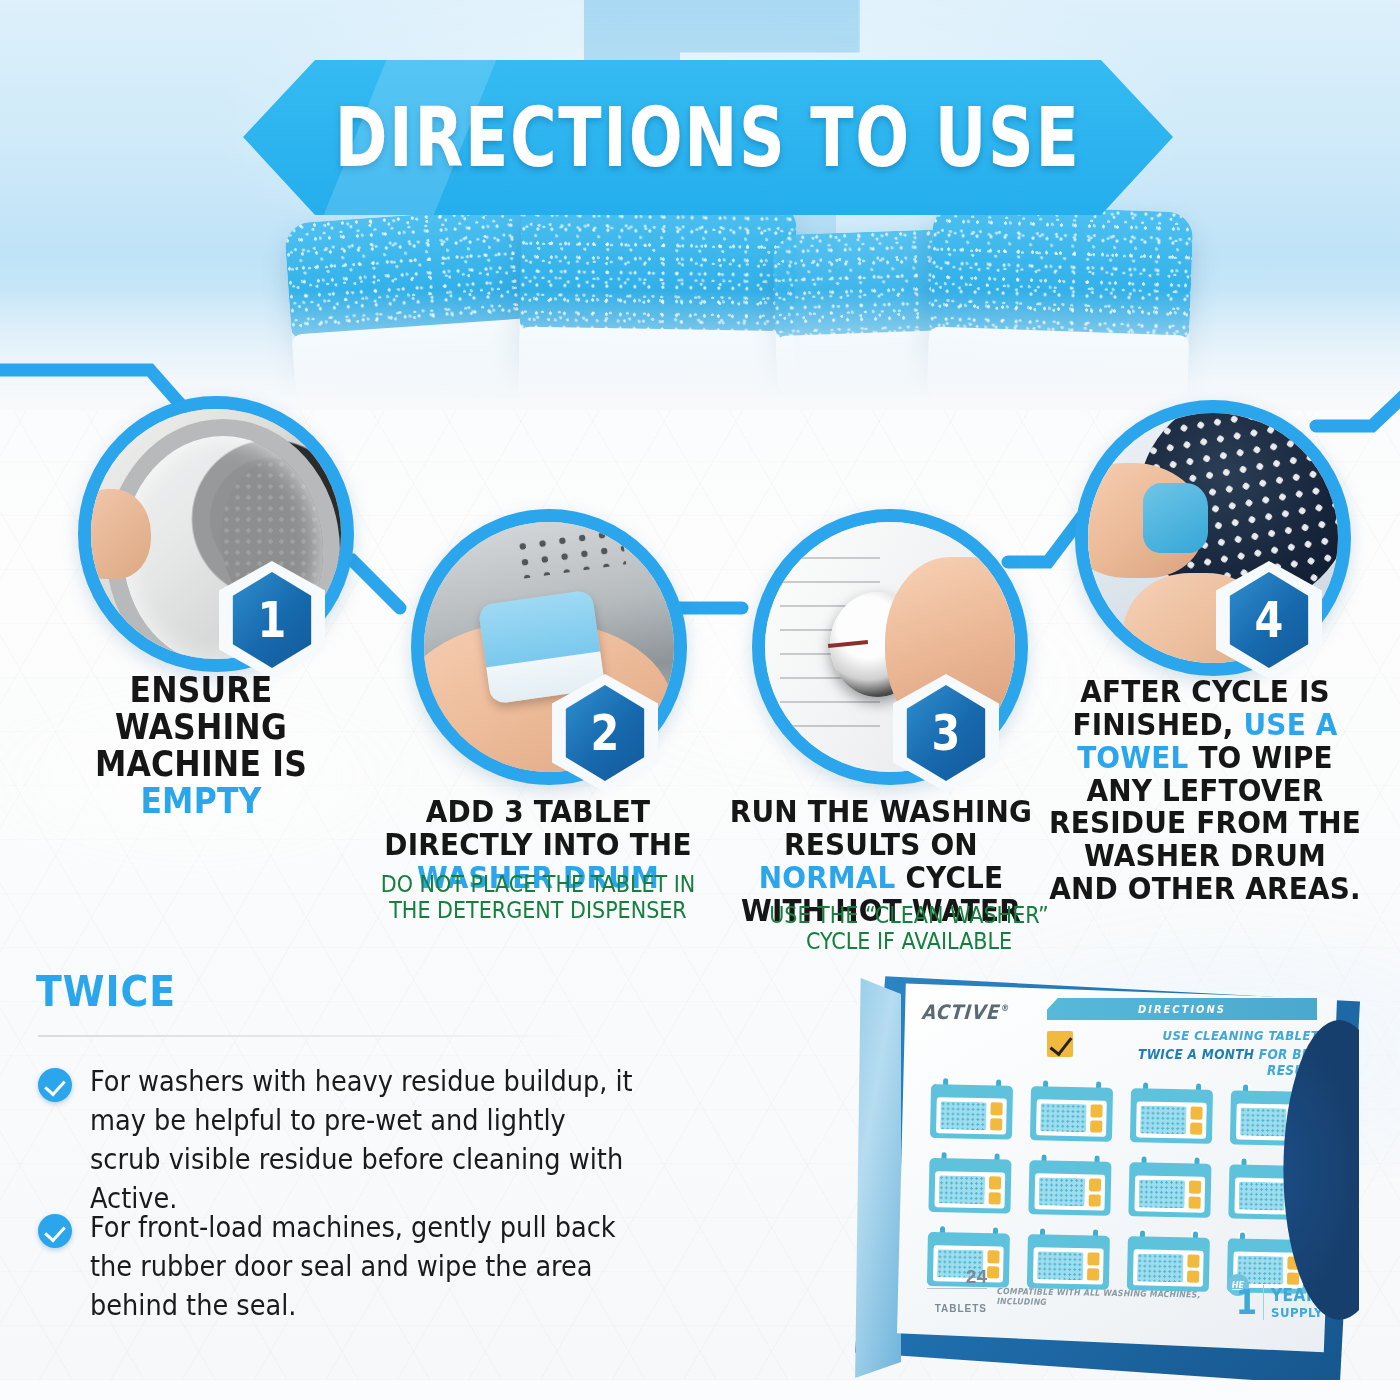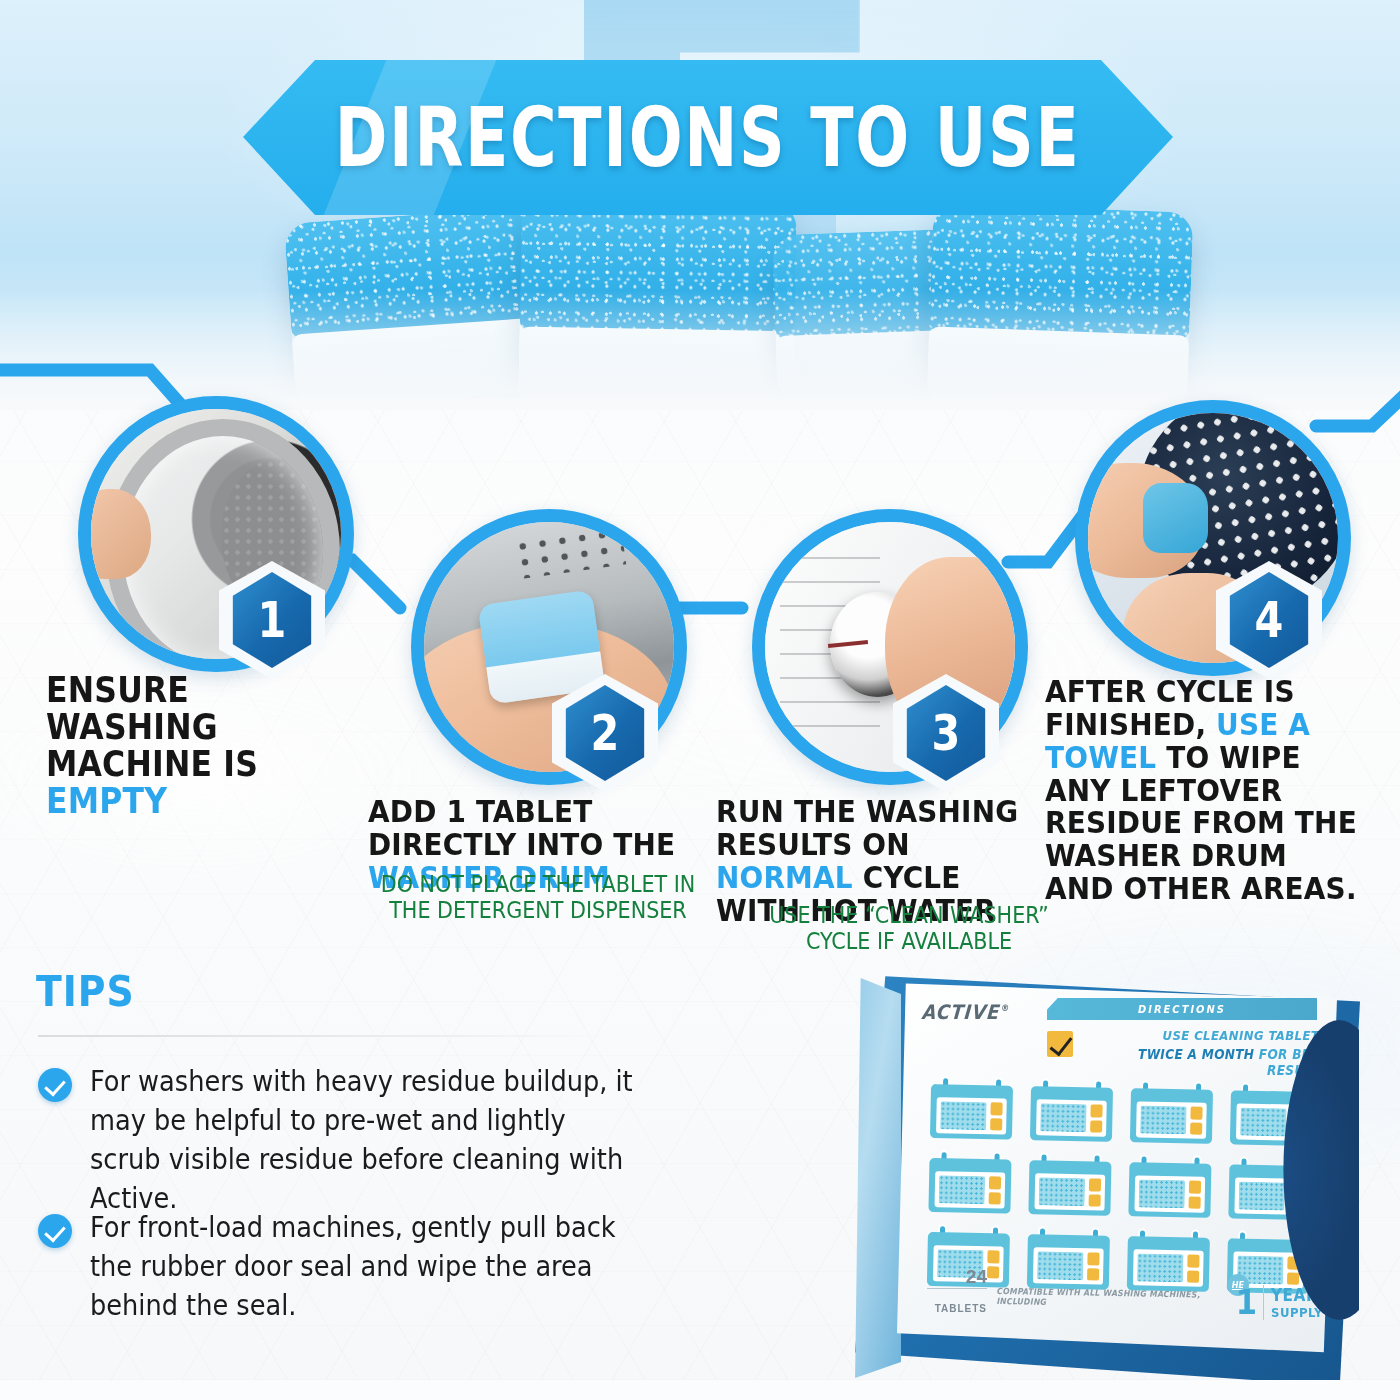--- a/index.html
+++ b/index.html
@@ -120,21 +120,21 @@
     color:#fff;font-weight:700;font-size:50px;
     font-family:"DejaVu Sans Condensed","Liberation Sans",sans-serif;
     transform:scaleX(.92);
   }
   .hex-ring{
     position:absolute;width:106px;height:118px;
     clip-path:polygon(50% 0,100% 25%,100% 75%,50% 100%,0 75%,0 25%);
     background:#f7fafc;
   }
   .cap{
-    position:absolute;text-align:left;
+    position:absolute;text-align:center;
     font-family:"DejaVu Sans Condensed","Liberation Sans",sans-serif;
     font-weight:700;color:#161616;line-height:1.06;
     letter-spacing:.2px;
   }
   .cap .hl{color:#2BA6ED;}
   .sub{
     position:absolute;text-align:center;
     font-family:"DejaVu Sans Condensed","Liberation Sans",sans-serif;
     font-weight:400;color:#15803d;line-height:1.12;
   }
@@ -431,21 +431,21 @@
         <div class="drumholes"></div>
           <div class="palm"></div>
           <div class="tab"></div>
       </div>
     </div>
     <div class="hex-ring" style="left:552px;top:674px;"></div>
     <div class="hex" style="left:562px;top:685px;">
       <span>2</span>
     </div>
     <div class="cap" style="left:368px;top:795px;width:340px;font-size:31px;">
-      <span>ADD 1 TABLET DIRECTLY INTO THE </span><span class="hl">WASHER DRUM</span><span></span>
+      <span>ADD 3 TABLET DIRECTLY INTO THE </span><span class="hl">WASHER DRUM</span><span></span>
     </div>
     <div class="sub" style="left:368px;top:872px;width:340px;font-size:23px;">DO NOT PLACE THE TABLET IN THE DETERGENT DISPENSER</div>
   </div>
 
   <div class="step">
     <div class="circle" style="left:752px;top:509px;width:250px;height:250px;">
       <div class="photo ph-dial">
         <div class="labels"></div>
           <div class="knob"></div>
           <div class="knobline"></div>
@@ -473,21 +473,21 @@
     </div>
     <div class="hex-ring" style="left:1216px;top:561px;"></div>
     <div class="hex" style="left:1226px;top:572px;">
       <span>4</span>
     </div>
     <div class="cap" style="left:1045px;top:675px;width:320px;font-size:31px;">
       <span>AFTER CYCLE IS FINISHED, </span><span class="hl">USE A TOWEL</span><span> TO WIPE ANY LEFTOVER RESIDUE FROM THE WASHER DRUM AND OTHER AREAS.</span>
     </div>
   </div>
 
-  <div class="tips-title">TIPS</div>
+  <div class="tips-title">TWICE</div>
   <div class="tips-rule"></div>
 
   <div class="tip" style="left:38px;top:1208px;">
     <div class="tip-check"></div>
     <div class="tip-text">For front-load machines, gently pull back the rubber door seal and wipe the area behind the seal.</div>
   </div>
 
   <div class="tip" style="left:38px;top:1062px;">
     <div class="tip-check"></div>
     <div class="tip-text">For washers with heavy residue buildup, it may be helpful to pre-wet and lightly scrub visible residue before cleaning with Active.</div>

